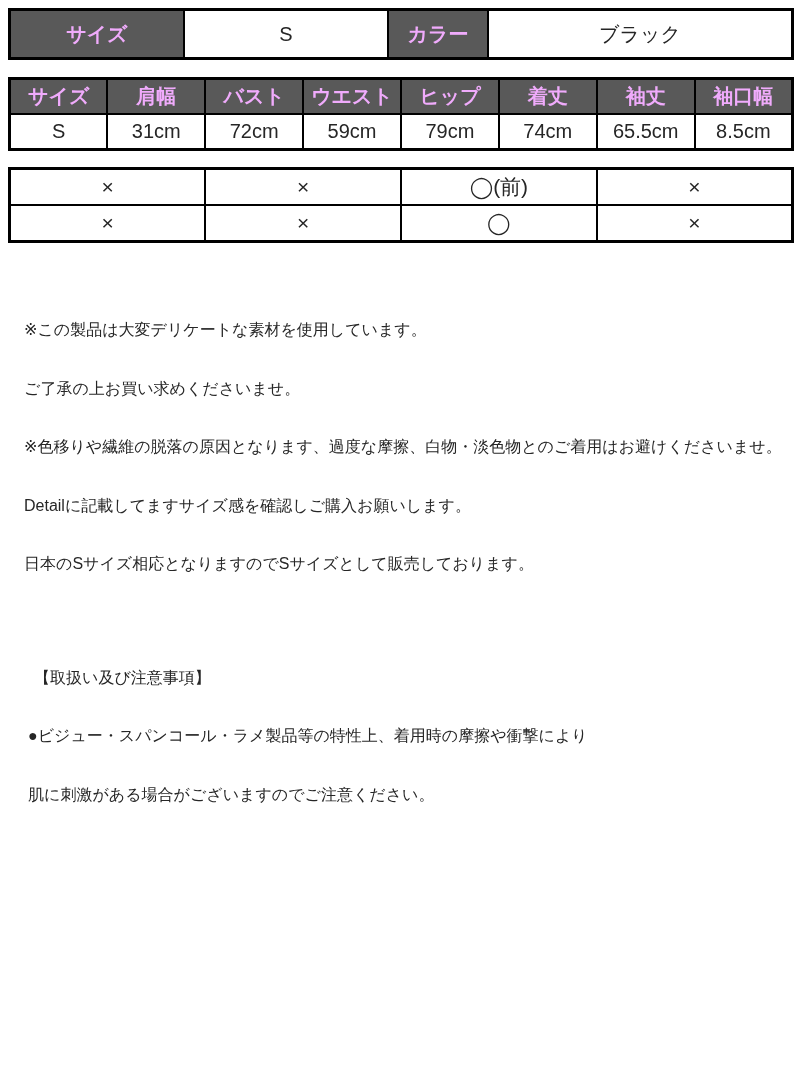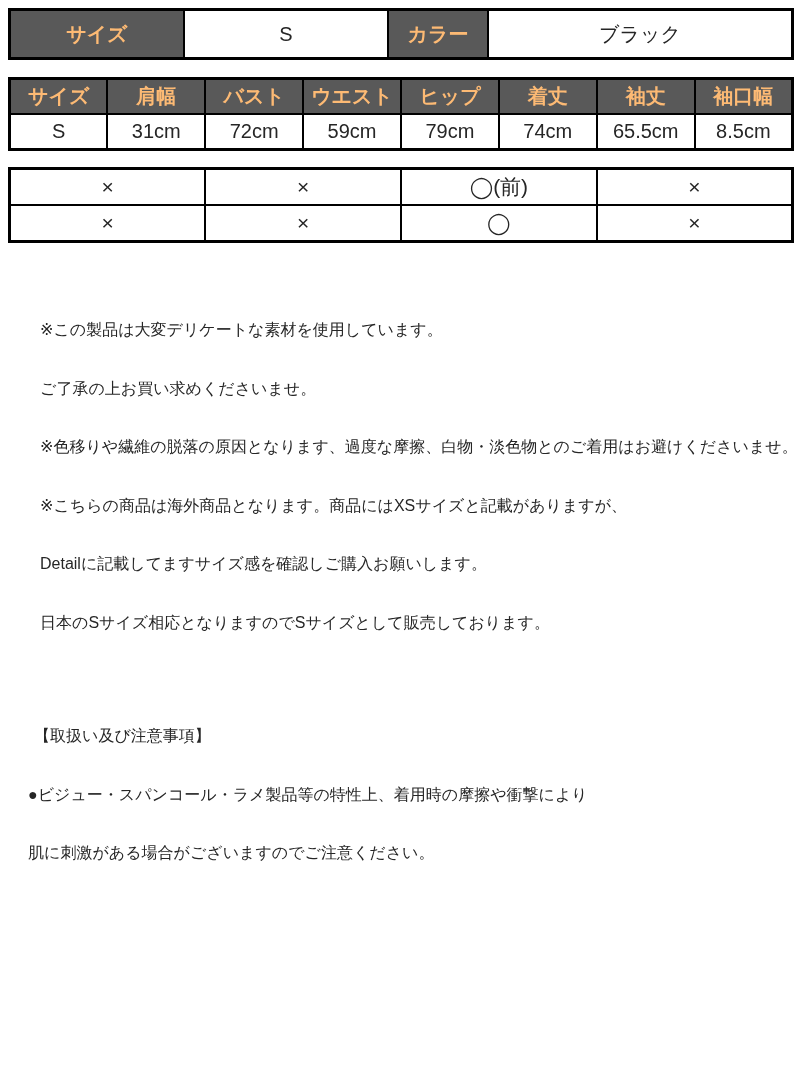--- a/index.html
+++ b/index.html
@@ -25,21 +25,21 @@
   th, td {
     border: 2px solid #000000;
     text-align: center;
     vertical-align: middle;
     padding: 0;
     overflow: hidden;
     white-space: pre;
   }
   th {
     background: #595959;
-    color: #fdba74;
+    color: #f0abfc;
     font-weight: bold;
     font-size: 20px;
   }
   td {
     background: #ffffff;
     color: #262626;
     font-size: 20px;
     font-weight: normal;
   }
   
@@ -48,21 +48,21 @@
   
   .size-table { width: 786px; margin: 17px 0 0 8px; }
   .size-table th { height: 33px; }
   .size-table td { height: 33px; }
   
   .feature-table { width: 786px; margin: 16px 0 0 8px; }
   .feature-table th { height: 29px; }
   .feature-table td { height: 34px; font-size: 21px; }
   
   .notes-block {
-    margin: 38px 0 0 40px;
+    margin: 38px 0 0 24px;
     font-size: 16px;
     line-height: 19.5px;
     white-space: pre;
   }
   .care-block {
     margin: 16px 0 0 28px;
     font-size: 16px;
     line-height: 19.5px;
     white-space: pre;
   }
@@ -130,21 +130,20 @@
       <td>◯</td>
       <td>×</td>
     </tr>
   </tbody>
     </table>
 
   <div class="notes-block">
     <div class="note-line">※この製品は大変デリケートな素材を使用しています。</div>
     <div class="note-line">ご了承の上お買い求めくださいませ。</div>
     <div class="note-line">※色移りや繊維の脱落の原因となります、過度な摩擦、白物・淡色物とのご着用はお避けくださいませ。</div>
-    <div class="note-line">※こちらの商品は海外商品となります。商品にはXSサイズと記載がありますが、</div>
     <div class="note-line">Detailに記載してますサイズ感を確認しご購入お願いします。</div>
     <div class="note-line">日本のSサイズ相応となりますのでSサイズとして販売しております。</div>
   </div>
 
   <div class="care-block">
     <div class="care-title">【取扱い及び注意事項】</div>
     <div class="care-line">●ビジュー・スパンコール・ラメ製品等の特性上、着用時の摩擦や衝撃により</div>
     <div class="care-line">肌に刺激がある場合がございますのでご注意ください。</div>
     
     

